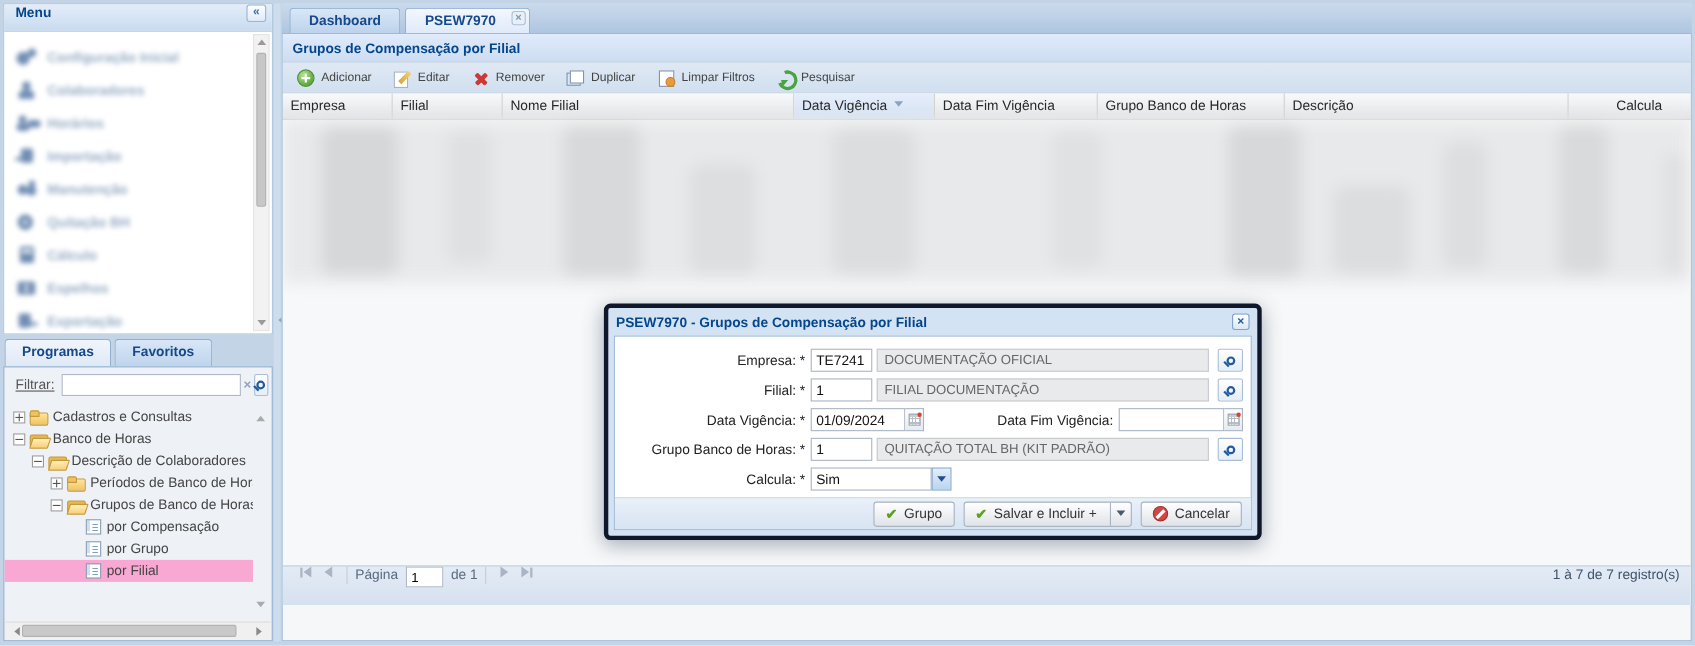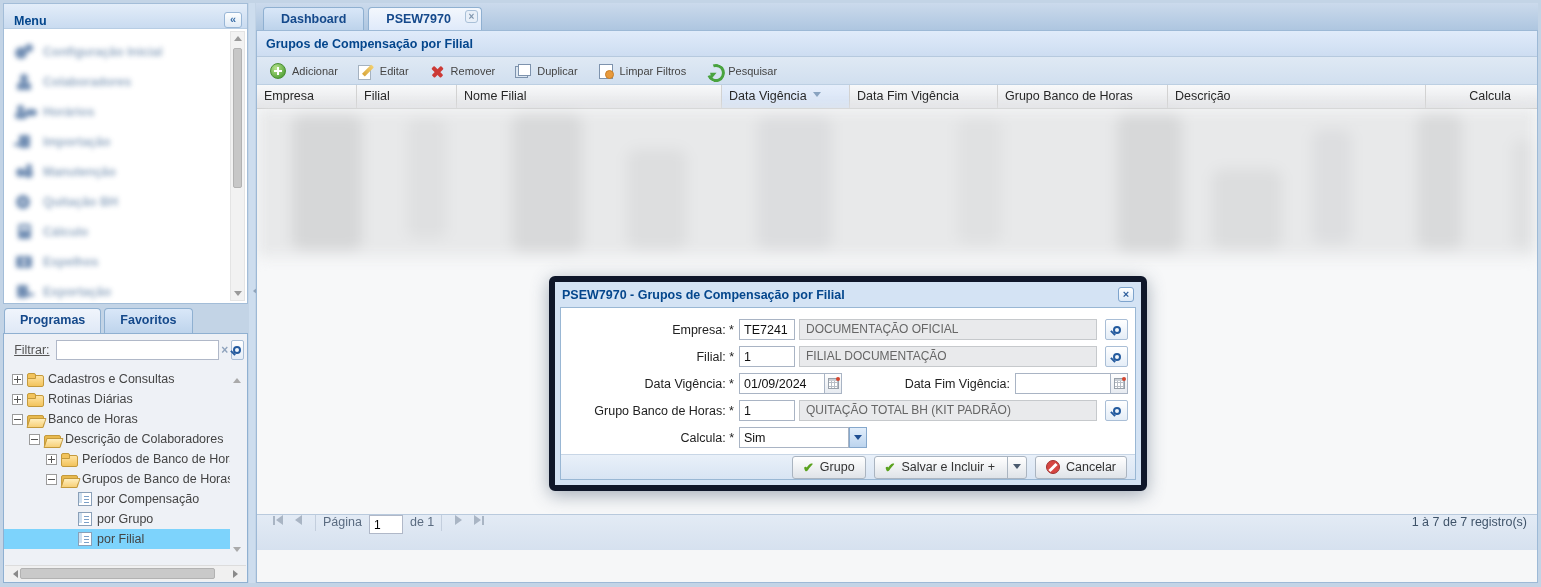--- a/index.html
+++ b/index.html
@@ -4,21 +4,21 @@
 <style>
   * { box-sizing: border-box; margin: 0; padding: 0; }
   html,body { width:1541px; height:587px; overflow:hidden;
     font-family:"Liberation Sans", sans-serif; font-size:12px; }
   .app { position:absolute; inset:0; background:#c3d4e6; }
   .blue-title { color:#04468c; font-weight:bold; font-size:12.5px; }
 
   
   .menu-panel { position:absolute; left:3px; top:3px; width:245px; height:301px;
     border:1px solid #a3bdd8; background:#fff; }
-  .panel-header { height:25px; display:flex; align-items:flex-end;
+  .panel-header { height:25px; display:flex; align-items:flex-start;
     padding:0 5px 0 10px; background:linear-gradient(#e3edf9,#c9dbf0);
     border-bottom:1px solid #b7cde4; }
   .collapse-btn { margin-left:auto; width:18px; height:16px; border:1px solid #98b6d6;
     border-radius:3px; background:linear-gradient(#fdfefe,#dfeaf6); color:#3a6ea8;
     font-weight:bold; text-align:center; line-height:13px; font-size:11px; cursor:pointer; }
   .collapse-btn::before { content:"\00AB"; }
   .menu-body { position:absolute; left:0; right:0; top:25px; bottom:0; background:#fff; overflow:hidden; }
   .menu-items { position:absolute; left:10px; top:8px; right:20px;
     filter:blur(2.4px); opacity:.8; }
   .menu-item { display:flex; align-items:center; gap:9px; height:30px;
@@ -72,21 +72,21 @@
   .x-glyph { color:#8fa3bd; font-weight:bold; font-size:12px; }
   .x-glyph::before { content:"\00D7"; }
   .lens-glyph { position:relative; width:8px; height:8px; border:2px solid #235a9e; border-radius:50%; }
   .lens-glyph::after { content:""; position:absolute; width:6px; height:2px; background:#235a9e;
     left:-5px; bottom:-2px; transform:rotate(45deg); }
   .lens-box { border:1px solid #a9bed6; border-radius:2px; background:linear-gradient(#fff,#e4edf7); }
 
   .tree { position:absolute; left:0; right:17px; top:35px; bottom:19px; overflow:hidden; }
   .tree-row { height:20px; display:flex; align-items:center; font-size:12.5px; color:#444;
     cursor:pointer; white-space:nowrap; }
-  .tree-row.selected { background:#7dd3fc; }
+  .tree-row.selected { background:#f9a8d4; }
   .expander { width:11px; height:11px; flex:0 0 11px; margin-right:4px; border:1px solid #9b9b9b;
     background-color:#fff; background-repeat:no-repeat; background-position:center; }
   .expander.plus { background-image:linear-gradient(#555,#555),linear-gradient(#555,#555);
     background-size:7px 1px,1px 7px; }
   .expander.minus { background-image:linear-gradient(#555,#555); background-size:7px 1px; }
   .expander.none { visibility:hidden; }
   .tree-icon { position:relative; width:16px; height:14px; flex:0 0 16px; margin-right:5px; }
   .folder-closed::before { content:""; position:absolute; left:0; top:3px; width:15px; height:10px;
     background:linear-gradient(#ffe3a0,#f2c35c); border:1px solid #c49a3c; border-radius:2px; }
   .folder-closed::after { content:""; position:absolute; left:0; top:1px; width:7px; height:4px;
@@ -191,21 +191,21 @@
   .pg-bar { width:2px; height:9px; background:#a9b5c4; }
   .tri-l { width:0; height:0; border:5px solid transparent; border-right:7px solid #a9b5c4; border-left:none; }
   .tri-r { width:0; height:0; border:5px solid transparent; border-left:7px solid #a9b5c4; border-right:none; }
   .pg-sep { width:1px; height:16px; background:#c3cedd; margin:0 7px; }
   .page-input { width:34px; height:19px; border:1px solid #b0b8c8; text-align:left; padding:0 4px;
     margin:0 7px; font-size:12px; font-family:"Liberation Sans",sans-serif; }
   .records { margin-left:auto; color:#3f5369; }
 
   
   .dialog { position:absolute; left:549px; top:276px; width:598px; height:215px; z-index:10;
-    background:#d4e3f4; border:6px solid #0f172a; border-radius:6px;
+    background:#d4e3f4; border:4px solid #0f172a; border-radius:6px;
     box-shadow:0 4px 18px rgba(60,80,105,.45); }
   .dialog-title { height:25px; display:flex; align-items:center; padding:0 7px; }
   .dialog-close { margin-left:auto; width:16px; height:15px; border:1px solid #7ea4cd;
     border-radius:3px; background:linear-gradient(#fff,#dcE9f7); color:#2c5d9b; font-size:11px;
     font-weight:bold; line-height:13px; text-align:center; cursor:pointer; }
   .dialog-close::before { content:"\00D7"; }
   .dialog-inner { position:absolute; left:5px; right:5px; top:25px; bottom:5px;
     background:#fff; border:1px solid #99b7d4; display:flex; flex-direction:column; }
   .dialog-form { flex:1; padding:11px 7px 0 0; }
   .form-row { display:flex; align-items:center; margin-bottom:6px; height:21px; }
@@ -324,25 +324,20 @@
             <span class="lens-glyph"></span>
           </span>
       </div>
       <div class="tree">
         <div class="tree-row" style="padding-left:8px">
             <span class="expander plus"></span>
             <span class="tree-icon folder-closed"></span>
             <span>Cadastros e Consultas</span>
           </div>
         <div class="tree-row" style="padding-left:8px">
-            <span class="expander plus"></span>
-            <span class="tree-icon folder-closed"></span>
-            <span>Rotinas Diárias</span>
-          </div>
-        <div class="tree-row" style="padding-left:8px">
             <span class="expander minus"></span>
             <span class="tree-icon folder-open"></span>
             <span>Banco de Horas</span>
           </div>
         <div class="tree-row" style="padding-left:25px">
             <span class="expander minus"></span>
             <span class="tree-icon folder-open"></span>
             <span>Descrição de Colaboradores</span>
           </div>
         <div class="tree-row" style="padding-left:42px">

